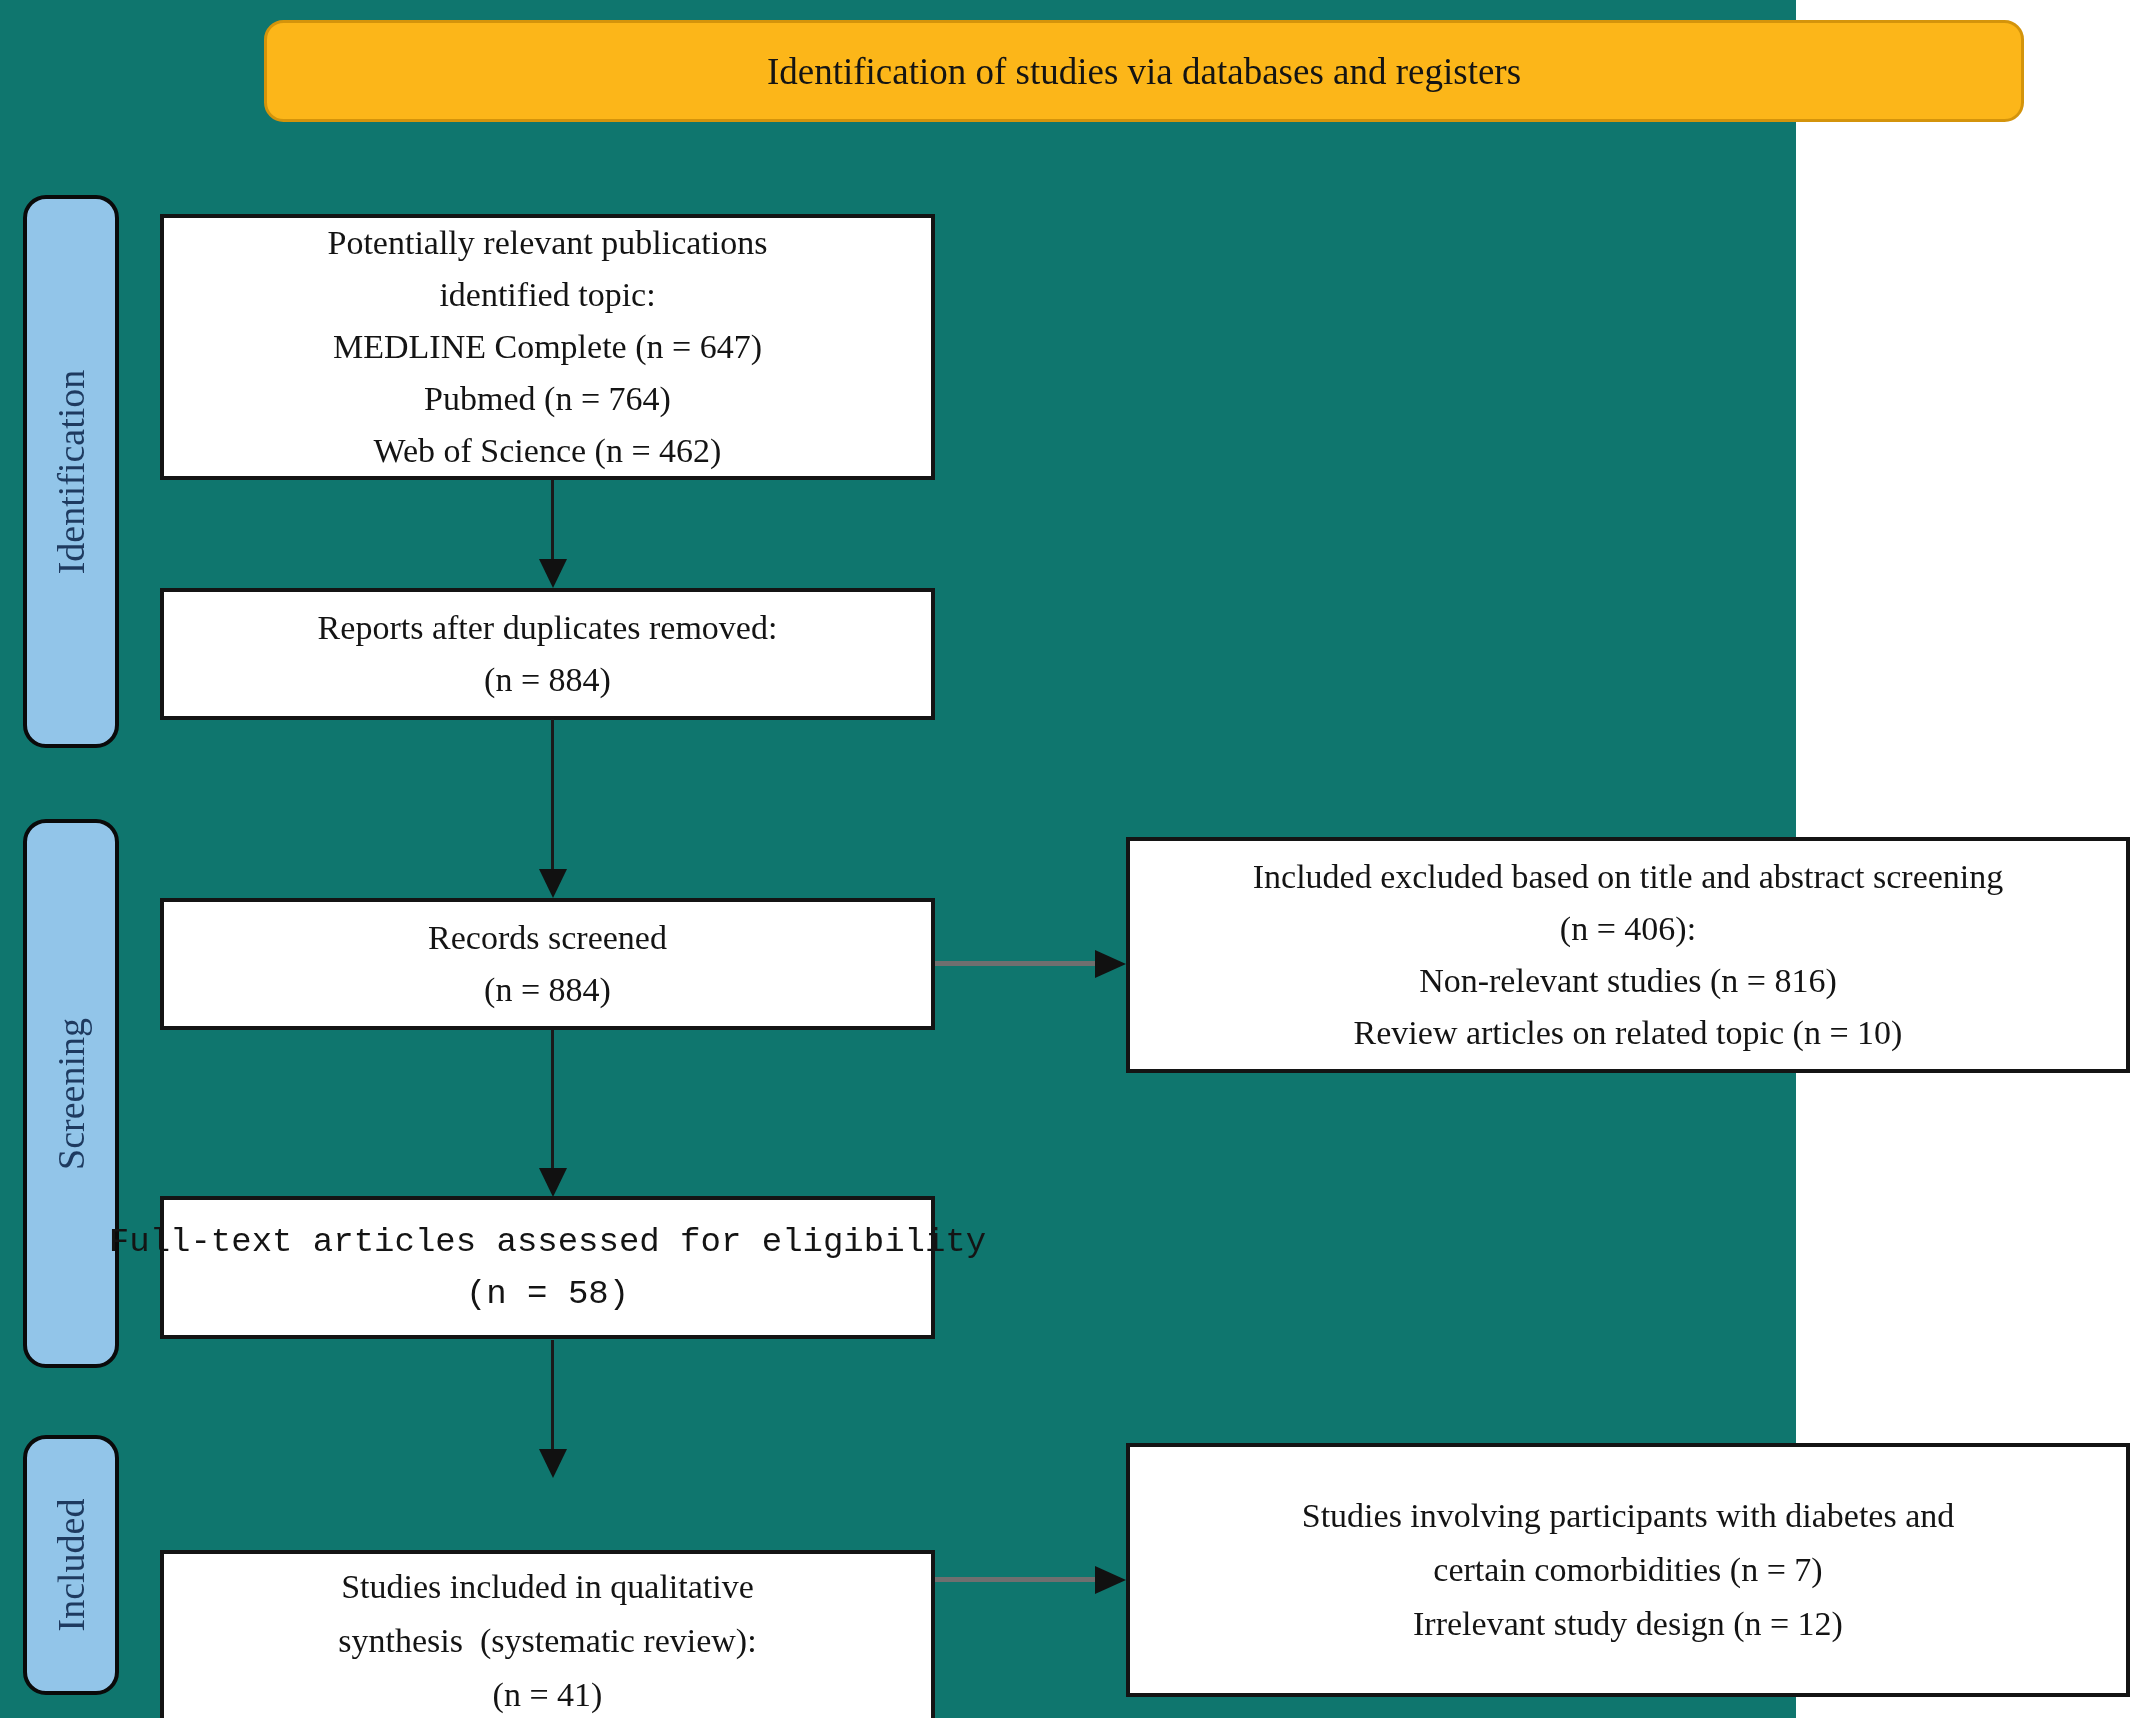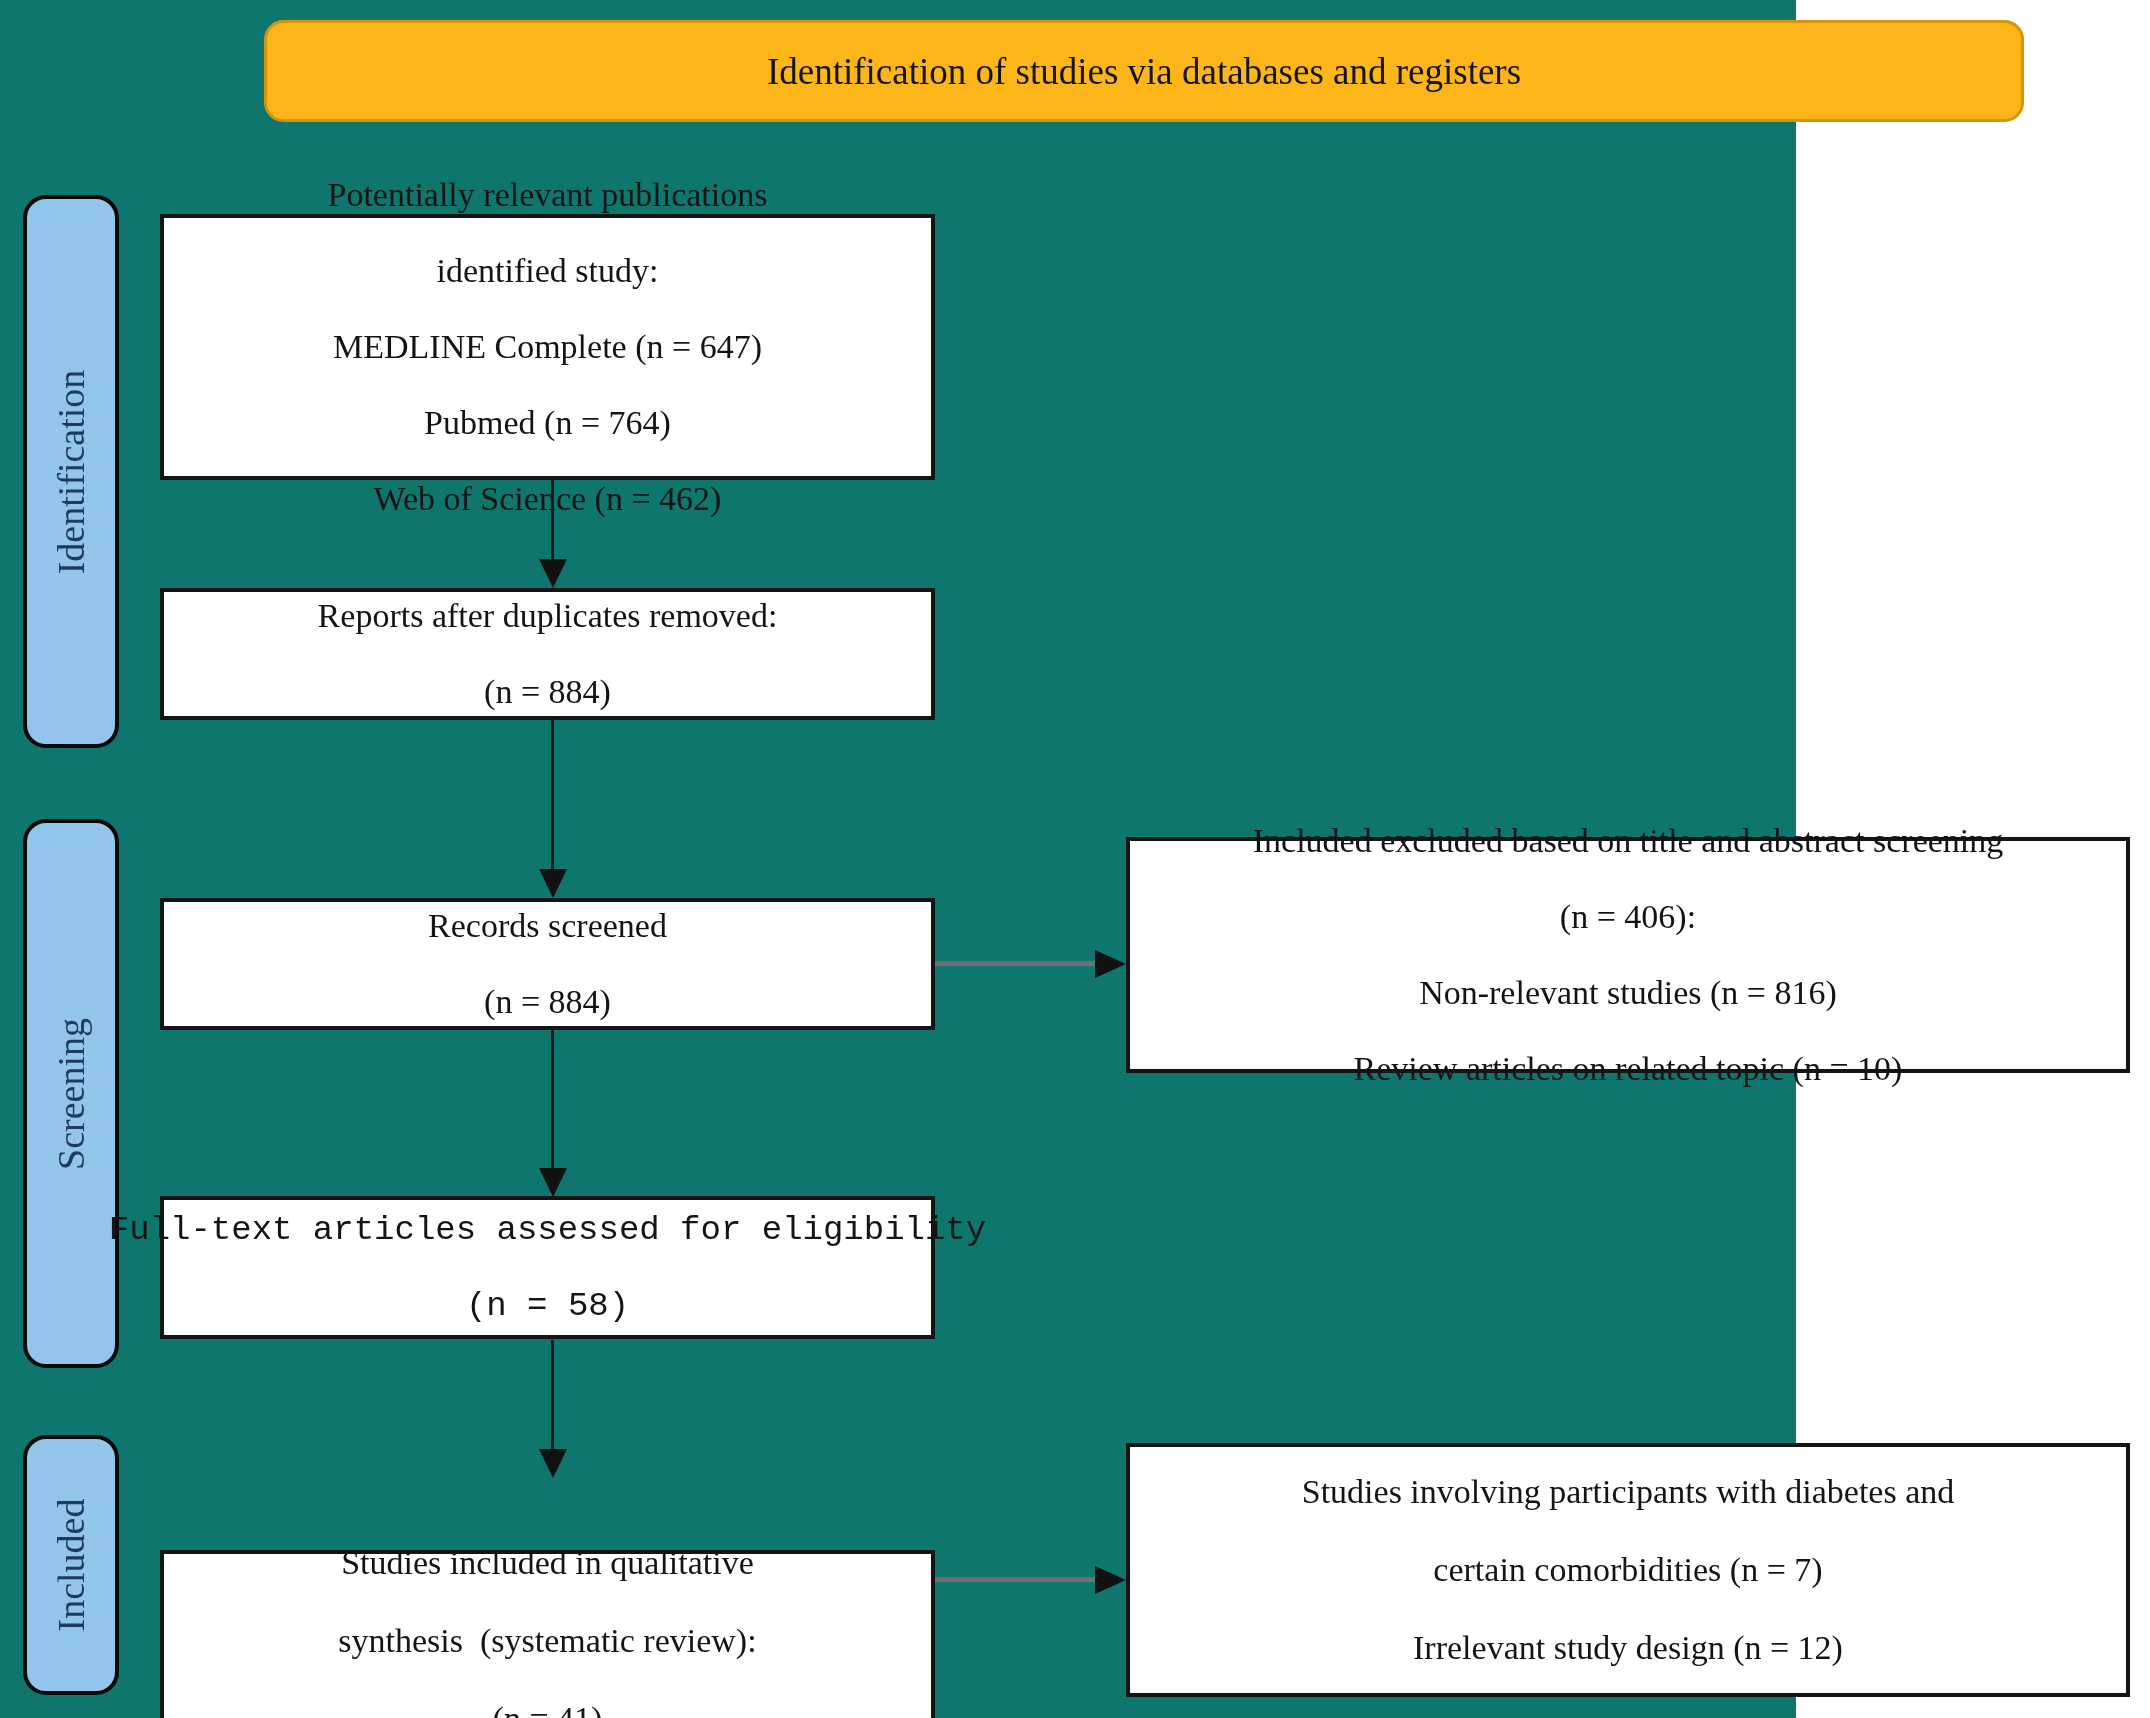--- a/index.html
+++ b/index.html
@@ -59,21 +59,20 @@
     position: absolute;
     background: #ffffff;
     border: 4.1px solid #141414;
     box-sizing: border-box;
     display: flex;
     flex-direction: column;
     align-items: center;
     justify-content: center;
     text-align: center;
     font-size: 34px;
-    gap: 24px;
   }
   .fbox .line { white-space: pre; line-height: 52px; }
 
   .box-identified   { left: 160px; top: 214px;  width: 775px;  height: 266px; }
   .box-deduplicated { left: 160px; top: 588px;  width: 775px;  height: 132px; }
   .box-screened     { left: 160px; top: 898px; width: 775px;  height: 132px; }
   .box-fulltext     { left: 160px; top: 1196px; width: 775px;  height: 143px; font-family: Liberation Mono, monospace; }
   .box-included     { left: 160px; top: 1550px; width: 775px;  height: 181px; }
   .box-included .line { line-height: 54px; }
 
@@ -132,21 +131,21 @@
   </div>
   <div class="stage stage-screening">
     <span class="stage-label">Screening</span>
   </div>
   <div class="stage stage-included">
     <span class="stage-label">Included</span>
   </div>
 
   <div class="fbox box-identified">
     <div class="line">Potentially relevant publications</div>
-    <div class="line">identified study:</div>
+    <div class="line">identified topic:</div>
     <div class="line">MEDLINE Complete (n = 647)</div>
     <div class="line">Pubmed (n = 764)</div>
     <div class="line">Web of Science (n = 462)</div>
   </div>
 
   <div class="fbox box-deduplicated">
     <div class="line">Reports after duplicates removed:</div>
     <div class="line">(n = 884)</div>
   </div>
 

